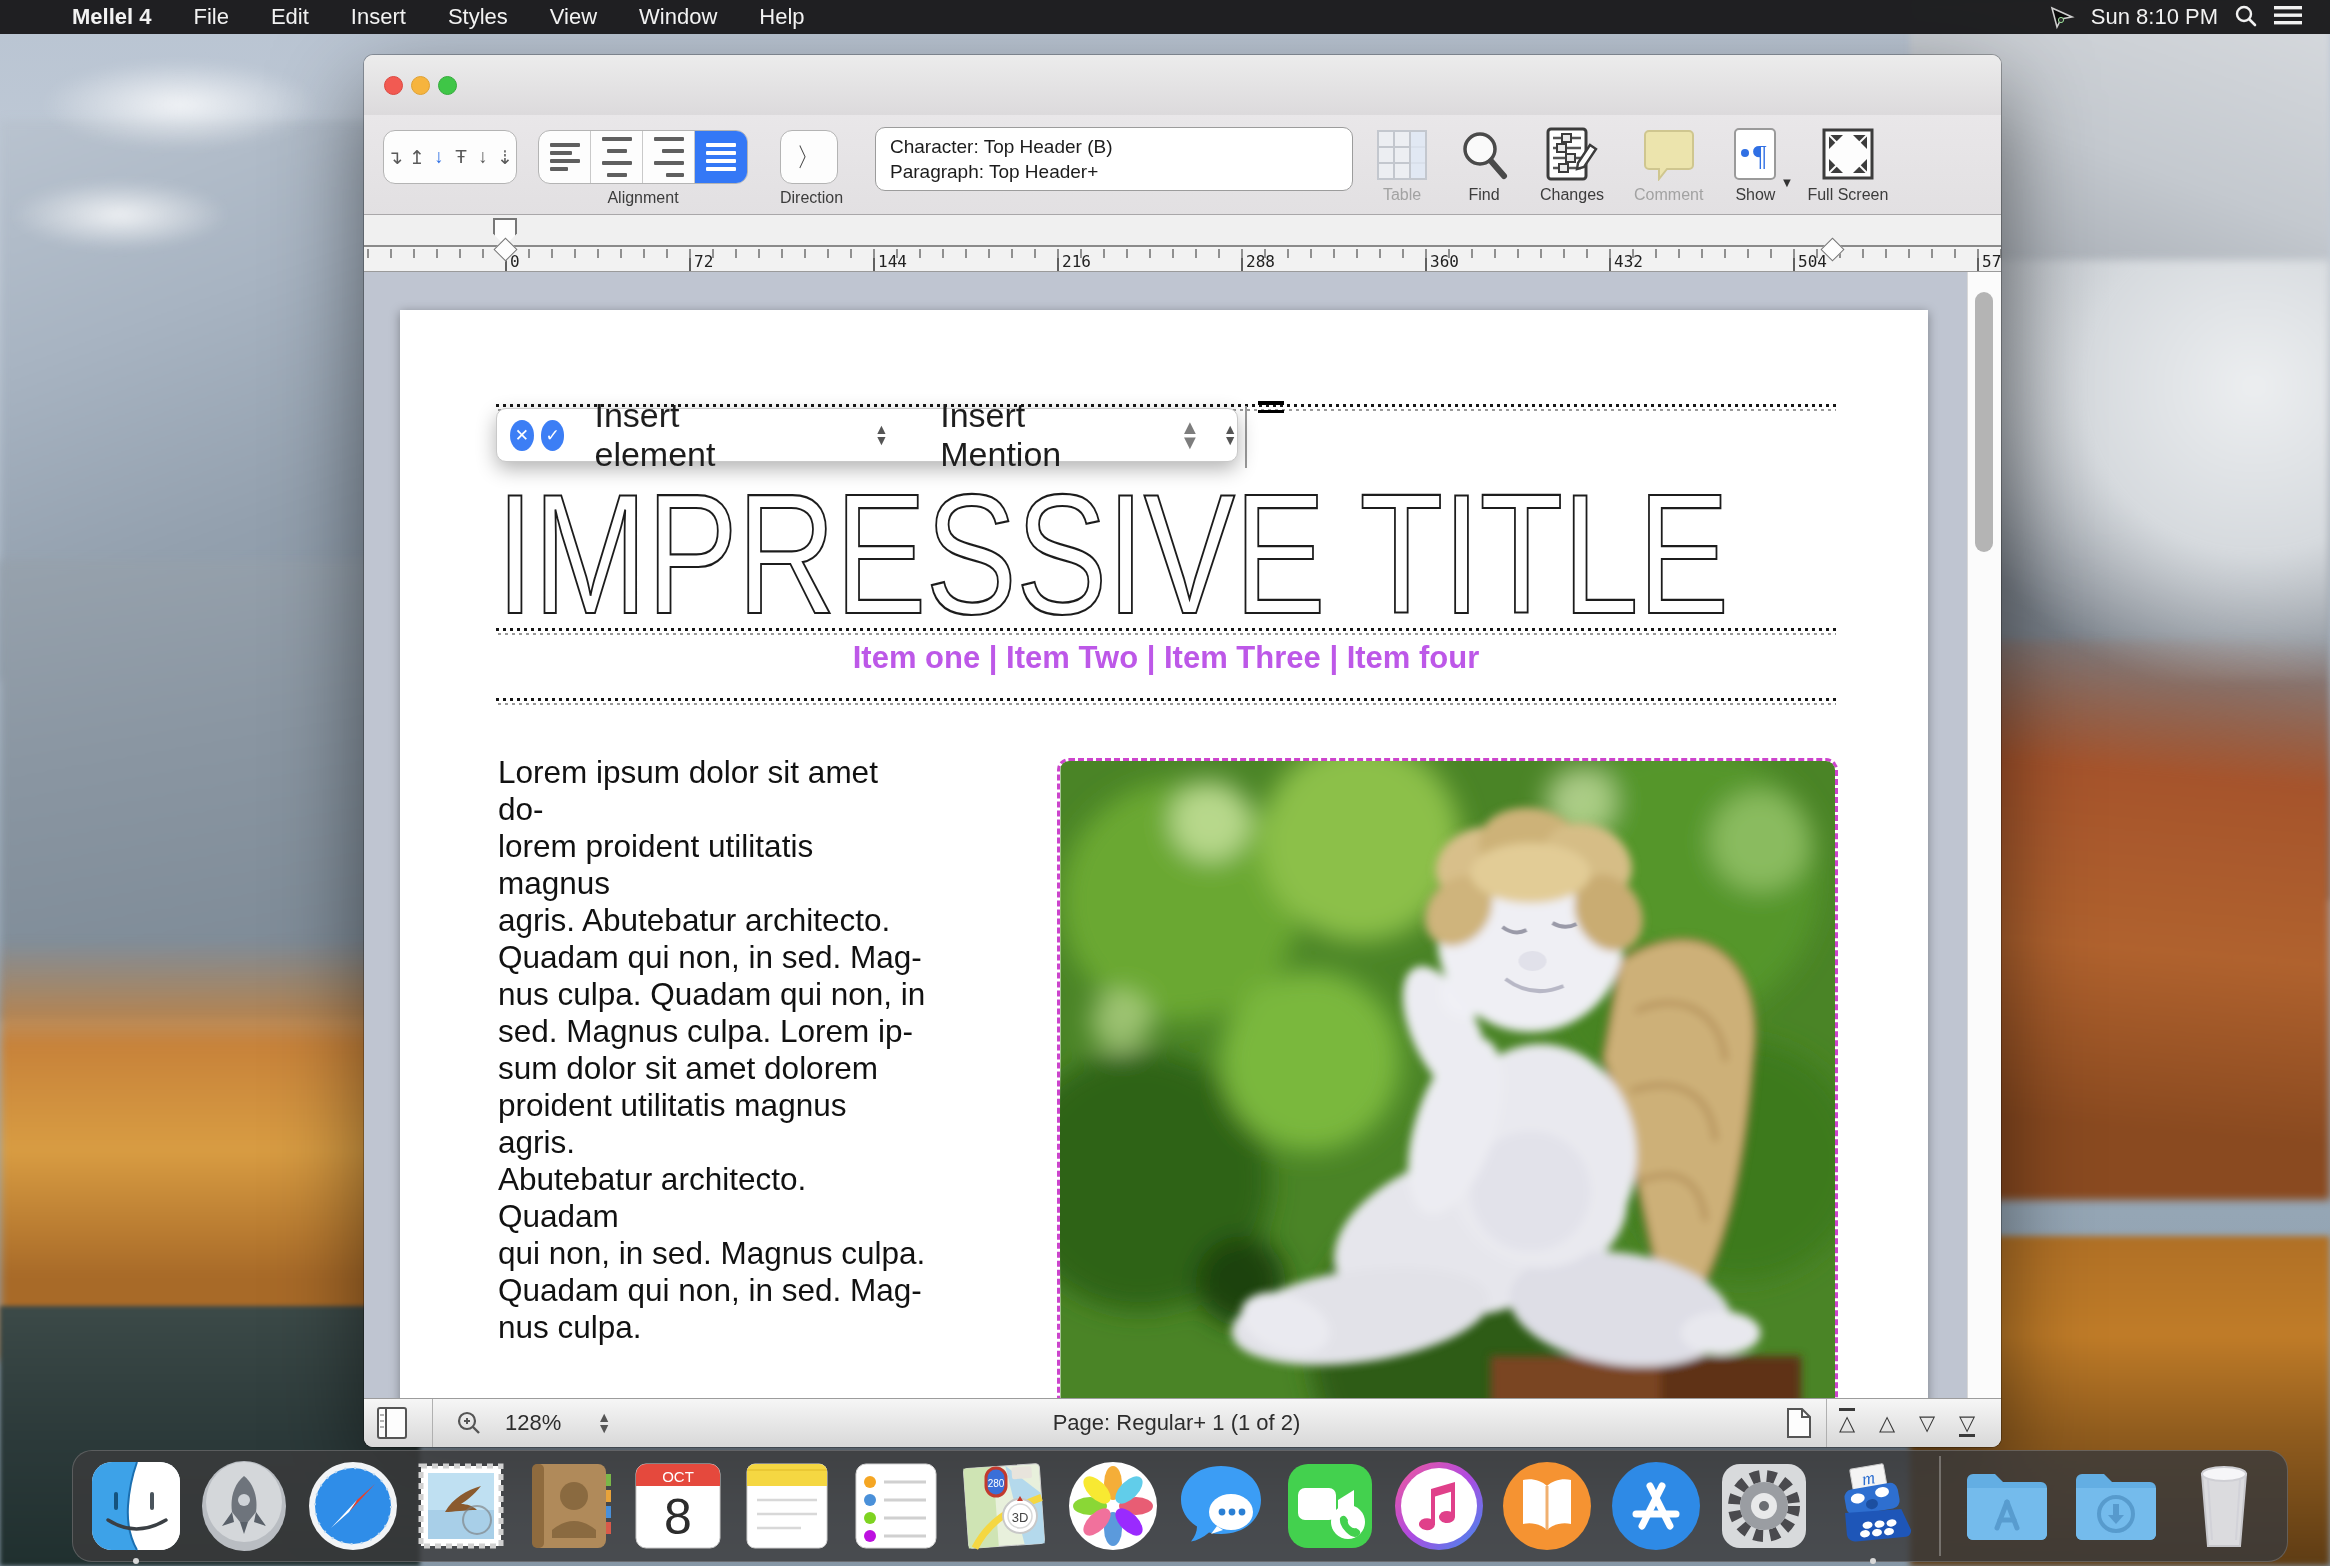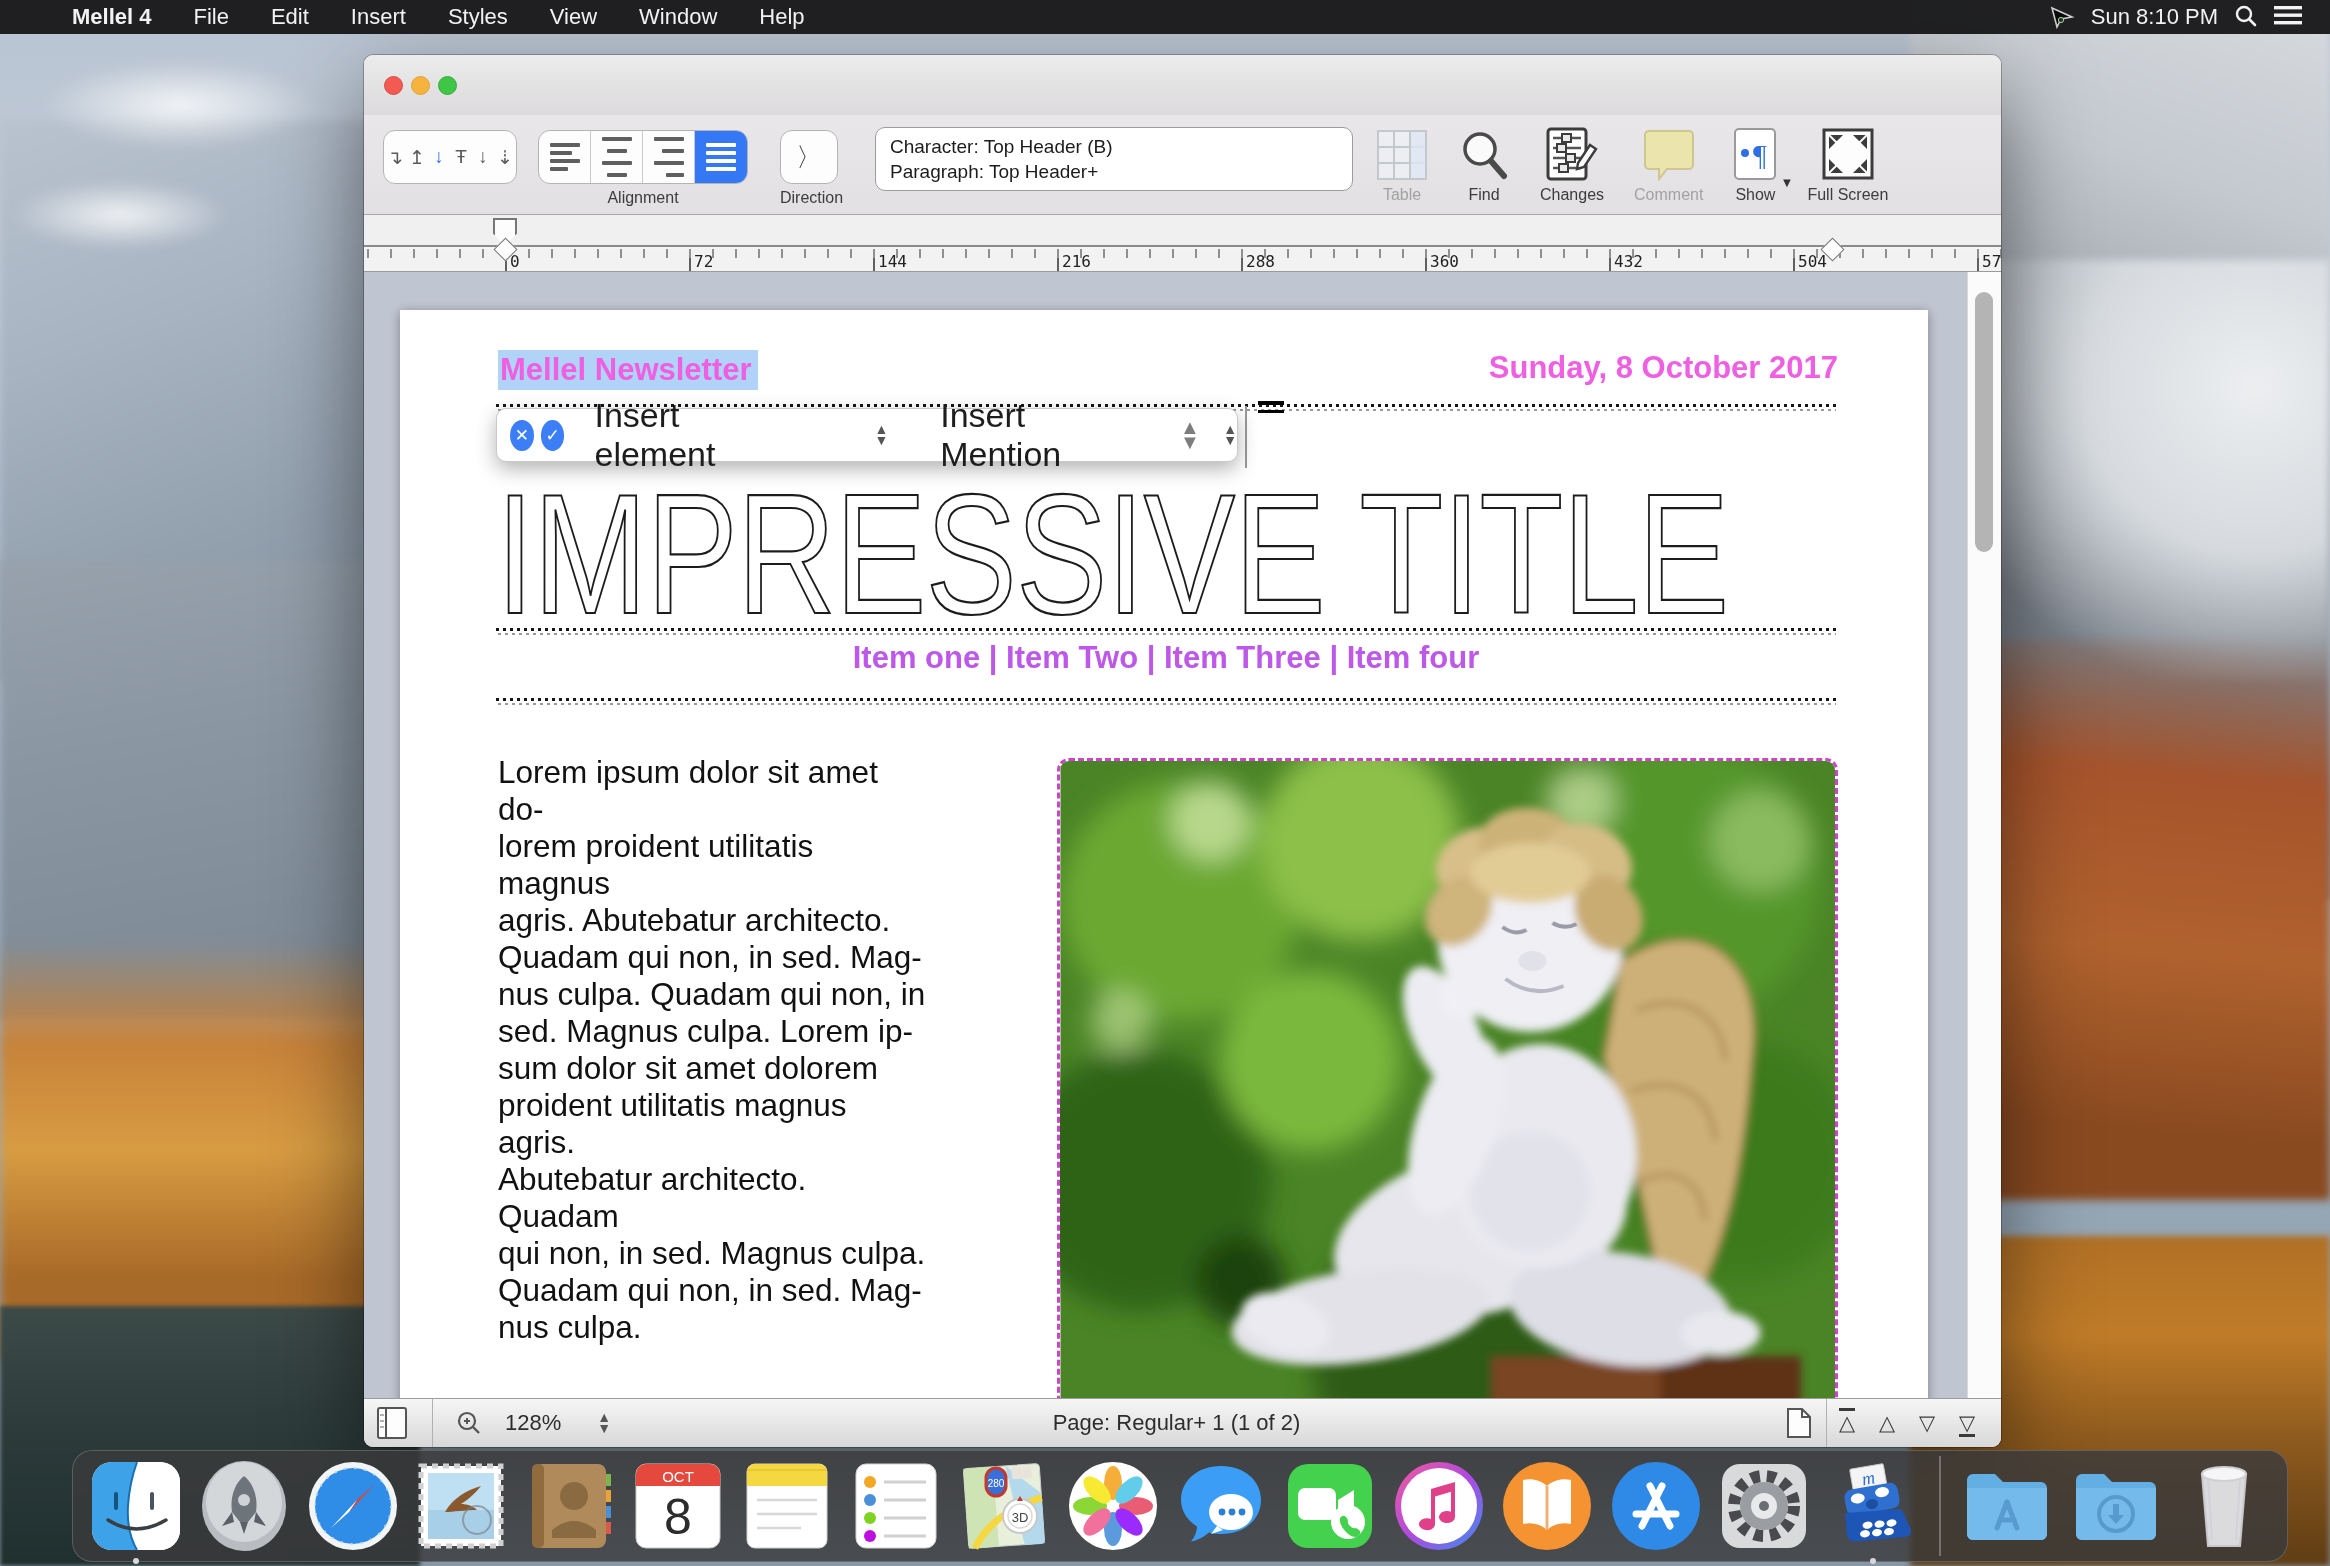--- a/index.html
+++ b/index.html
@@ -402,24 +402,20 @@
           <span class="rlabel" style="left: 1618px;">576</span>
         </div>
       <div class="rpent" style="left:129px;"></div>
       <div class="rdiamond" style="left:133px;"></div>
       <div class="rdiamond" style="left:1460px;"></div>
     </div>
 
     <div id="content">
       <div id="page">
 
-        <div id="hdr-row">
-          <span id="nl-title">Mellel Newsletter</span>
-          <span id="nl-date">Sunday, 8 October 2017</span>
-        </div>
 
         <div class="dotrule" style="top:94px;">
           <div class="rulehandle"></div>
         </div>
 
         <div id="caret-line"></div>
         <div id="resize-cursor">▲<br>▼</div>
 
         <div id="insert-popup">
           <span class="pbtn">

